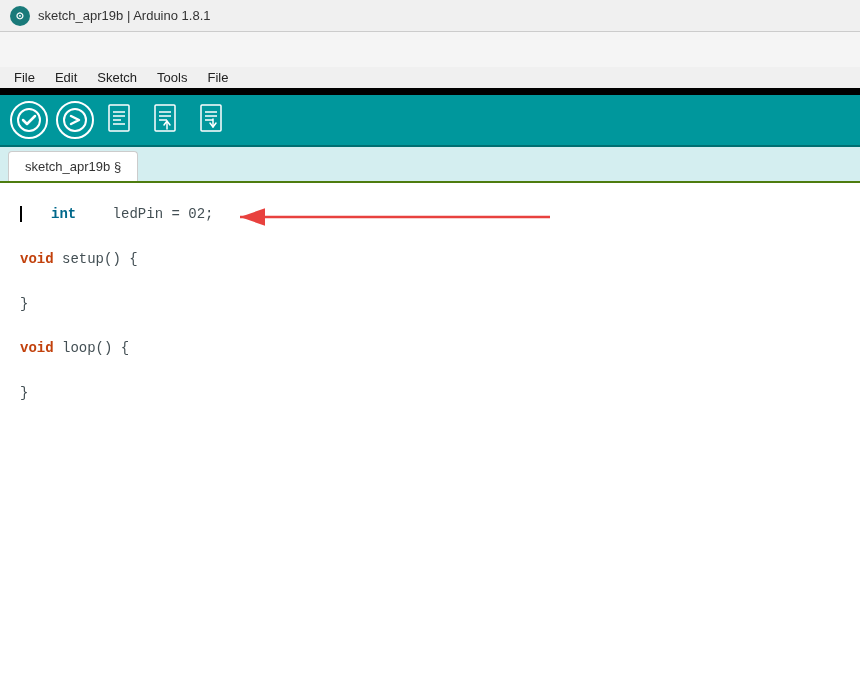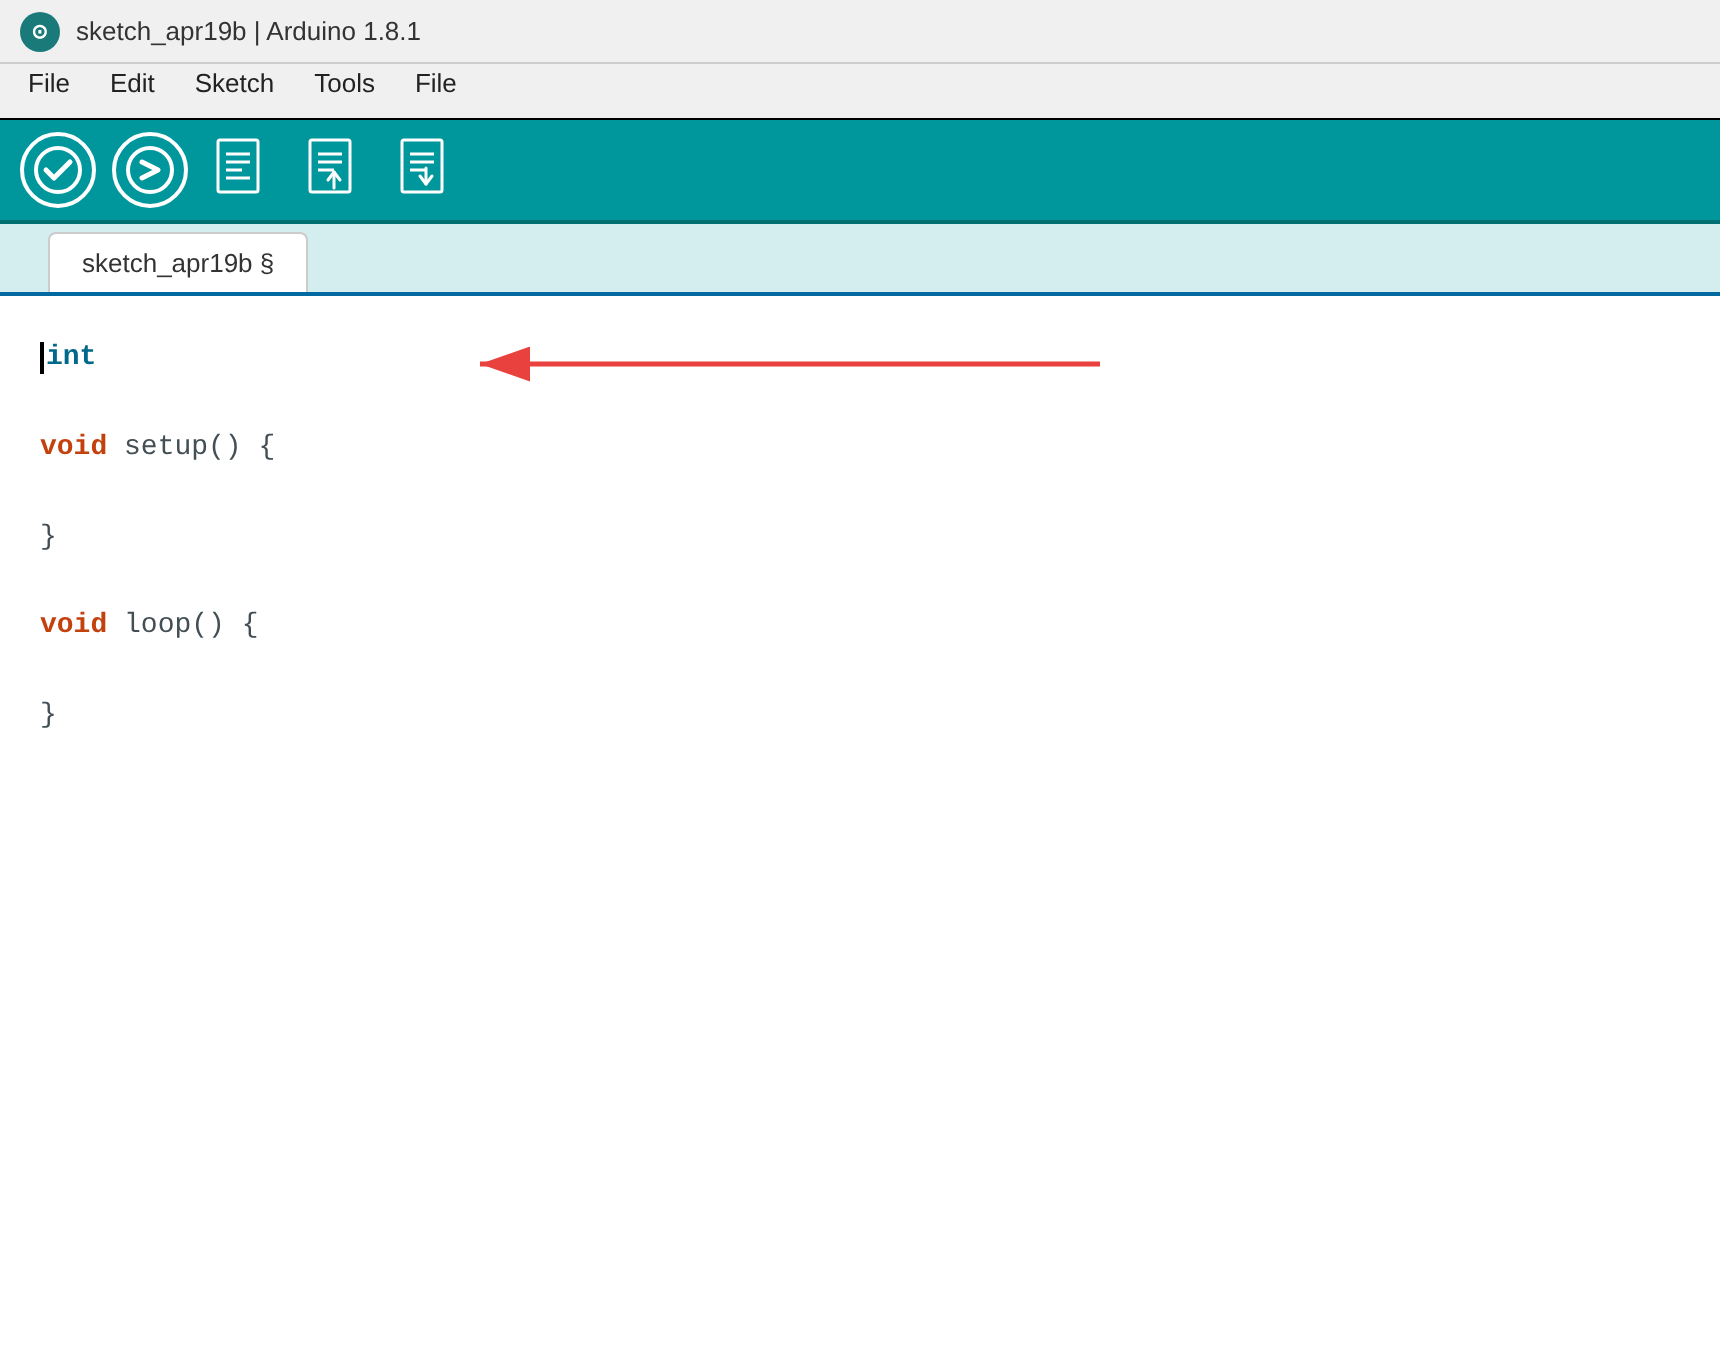--- a/index.html
+++ b/index.html
@@ -44,23 +44,24 @@
     #title-text {
       font-size: 13px;
       color: #333;
     }
 
     
     #menu-bar {
       background: #f0f0f0;
       height: 28px;
       display: flex;
-      align-items: flex-start;
+      align-items: center;
       padding: 0 4px;
-      border-bottom: 1px solid #000000;
+      border-bottom: 7px solid #000000;
+      margin-top: 35px;
     }
 
     .menu-item {
       padding: 2px 10px;
       font-size: 13px;
       color: #222;
       cursor: pointer;
     }
 
     
@@ -115,22 +116,22 @@
       background: #00979c;
       color: white;
     }
 
     
     #tab-bar {
       background: #d4eef0;
       height: 36px;
       display: flex;
       align-items: flex-end;
-      padding-left: 24px;
-      border-bottom: 2px solid #0369a1;
+      padding-left: 8px;
+      border-bottom: 2px solid #4d7c0f;
     }
 
     #active-tab {
       background: white;
       height: 30px;
       padding: 0 16px;
       display: flex;
       align-items: center;
       font-size: 13px;
       color: #333;
@@ -156,20 +157,21 @@
 
     .code-line {
       display: flex;
       align-items: center;
       white-space: pre;
       position: relative;
     }
 
     .cursor-line {
       position: relative;
+      gap: 28px;
     }
 
     .cursor-indicator {
       display: inline-block;
       width: 2px;
       height: 16px;
       background: #000;
       vertical-align: middle;
       margin-right: 1px;
     }
@@ -245,21 +247,21 @@
   </button>
 </div>
 
 <div id="tab-bar">
   <div id="active-tab">sketch_apr19b §</div>
 </div>
 
 <div id="editor-area" style="position:relative;">
 
   <div class="code-line cursor-line">
-    <span class="cursor-indicator"></span><span class="kw-blue">int</span>
+    <span class="cursor-indicator"></span><span class="kw-blue">int</span><span class="kw-normal"> ledPin = 02;</span>
     
     <svg style="position:absolute; left:210px; top:4px; pointer-events:none;" width="340" height="20">
       <defs>
         <marker id="arrowhead" markerWidth="10" markerHeight="7" refX="10" refY="3.5" orient="auto">
           <polygon points="0 0, 10 3.5, 0 7" fill="#e8413e"></polygon>
         </marker>
       </defs>
       <line x1="320" y1="10" x2="10" y2="10" stroke="#e8413e" stroke-width="2.5" marker-end="url(#arrowhead)"></line>
     </svg>
   </div>

